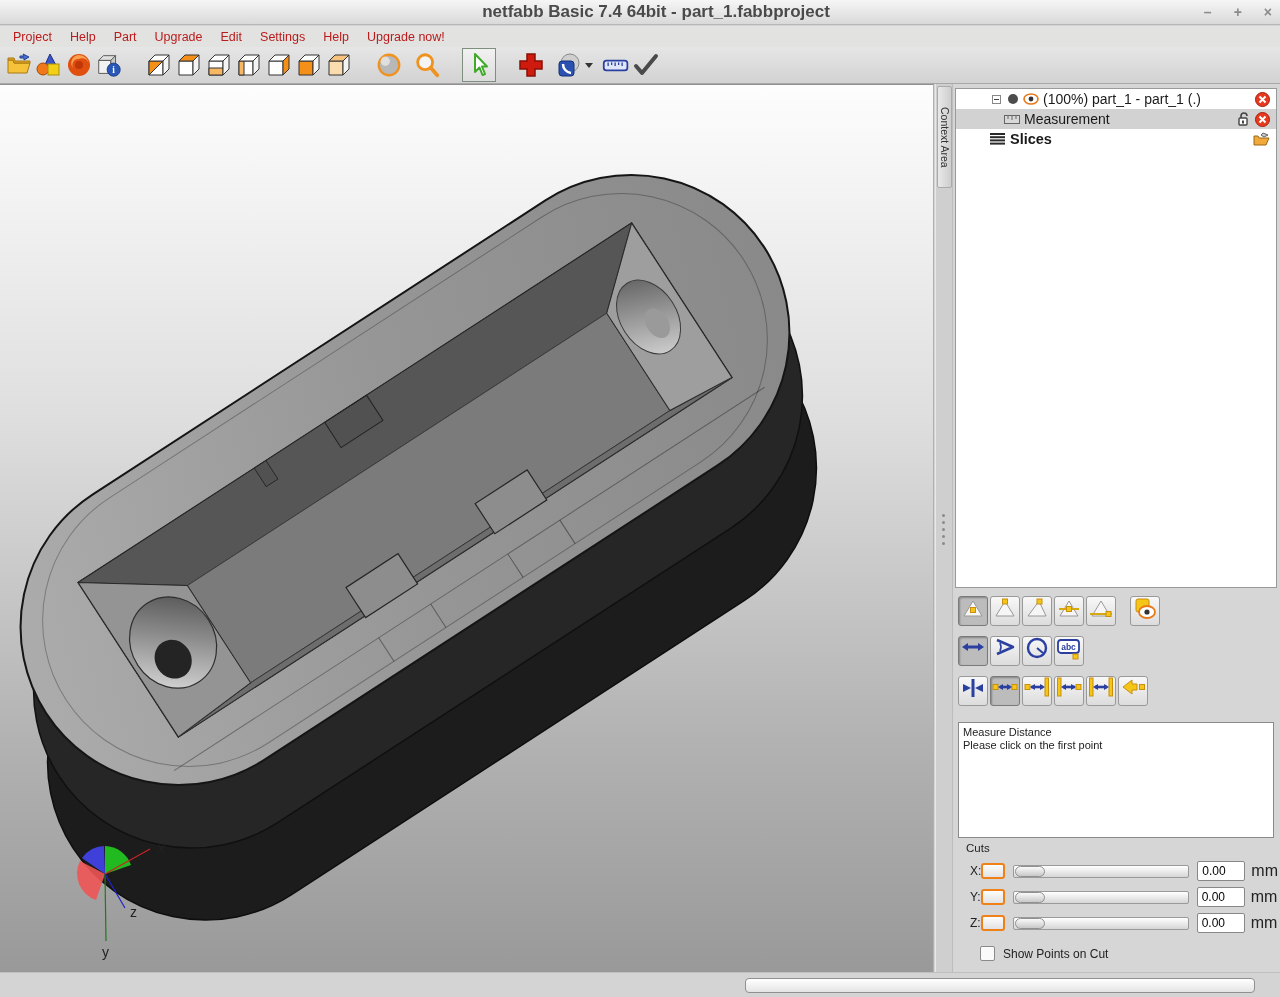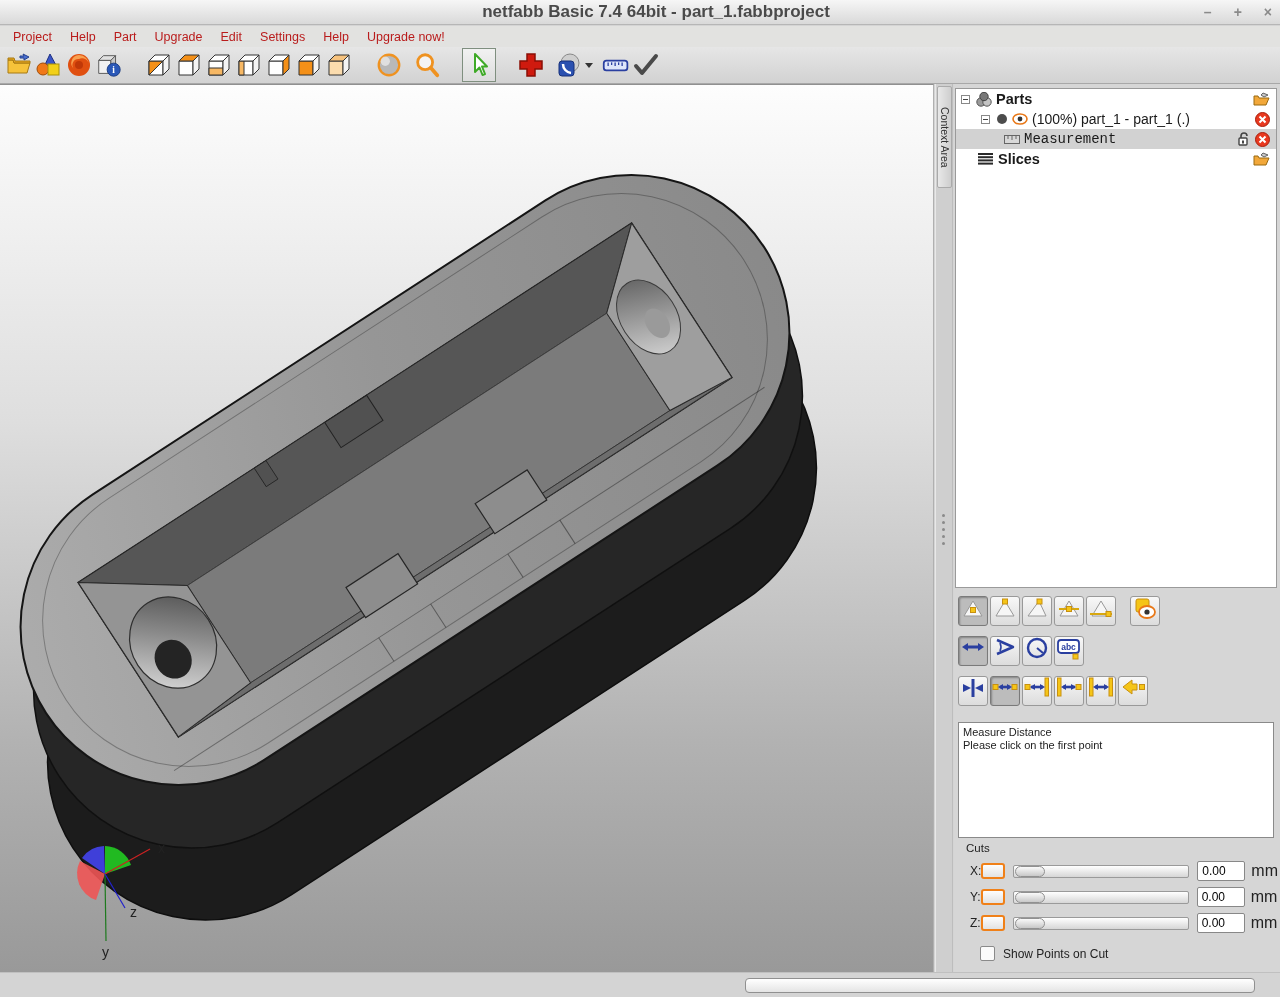--- a/index.html
+++ b/index.html
@@ -343,39 +343,21 @@
           <i></i>
           <i></i>
           <i></i>
           <i></i>
       </div>
     </div>
 
     <div class="right-panel">
 
       <div class="tree-box">
-        <div class="tree-row" style="padding-left:5px;">
-          <span class="expander"></span>
-          <span class="ticon">
-            <svg width="16" height="15" viewBox="0 0 16 15">
-              <circle cx="5" cy="10" r="4.2" fill="#9a9a9a" stroke="#555"></circle>
-              <circle cx="11" cy="10" r="4.2" fill="#c4c4c4" stroke="#555"></circle>
-              <circle cx="8" cy="4.5" r="4.2" fill="#787878" stroke="#444"></circle>
-            </svg>
-          </span>
-          <span class="lbl-b">Parts</span>
-          <span class="grow"></span>
-          <span class="ticon" style="margin-right:6px;">
-            <svg width="17" height="14" viewBox="0 0 17 14">
-              <path d="M1 4 L1 13 L13 13 L16 6 L6 6 L5 4 Z" fill="#f2a83a" stroke="#9a6a10"></path>
-              <path d="M10 1 L15 3 L11 5 L8 3 Z" fill="#c8c8c8" stroke="#666"></path>
-            </svg>
-          </span>
-        </div>
-        <div class="tree-row" style="padding-left:25px;">
+        <div class="tree-row" style="padding-left:36px;">
           <span class="expander"></span>
           <span class="ticon">
             <svg width="12" height="12" viewBox="0 0 12 12">
                 <circle cx="6" cy="6" r="5" fill="#4c4c4c"></circle>
               </svg>
           </span>
           <span class="ticon">
             <svg width="16" height="12" viewBox="0 0 16 12">
               <ellipse cx="8" cy="6" rx="7" ry="5" fill="#fff" stroke="#e87818" stroke-width="1.6"></ellipse>
               <circle cx="8" cy="6" r="2.4" fill="#333"></circle>
@@ -383,21 +365,21 @@
           </span>
           <span>(100%) part_1 - part_1 (.)</span>
           <span class="grow"></span>
           <span class="ticon" style="margin-right:6px;">
             <svg width="15" height="15" viewBox="0 0 15 15">
               <circle cx="7.5" cy="7.5" r="7" fill="#e8391f" stroke="#a81f0c"></circle>
               <path d="M4.5 4.5 L10.5 10.5 M10.5 4.5 L4.5 10.5" stroke="#fff" stroke-width="2"></path>
             </svg>
           </span>
         </div>
-        <div class="tree-row hl" style="padding-left:48px;font-family:Liberation Mono, monospace;">
+        <div class="tree-row hl" style="padding-left:48px;">
           <span class="ticon">
             <svg width="16" height="9" viewBox="0 0 16 9">
               <rect x="0.5" y="0.5" width="15" height="8" fill="#d8d8d8" stroke="#666"></rect>
               <line x1="4" y1="1" x2="4" y2="4" stroke="#666"></line>
                 <line x1="8" y1="1" x2="8" y2="5" stroke="#666"></line>
               <line x1="12" y1="1" x2="12" y2="4" stroke="#666"></line>
             </svg>
           </span>
           <span>Measurement</span>
           <span class="grow"></span>
@@ -408,21 +390,21 @@
               <rect x="5" y="8.5" width="2" height="3" fill="#444"></rect>
             </svg>
           </span>
           <span class="ticon" style="margin-right:6px;">
             <svg width="15" height="15" viewBox="0 0 15 15">
               <circle cx="7.5" cy="7.5" r="7" fill="#e8391f" stroke="#a81f0c"></circle>
               <path d="M4.5 4.5 L10.5 10.5 M10.5 4.5 L4.5 10.5" stroke="#fff" stroke-width="2"></path>
             </svg>
           </span>
         </div>
-        <div class="tree-row" style="padding-left:21px;">
+        <div class="tree-row" style="padding-left:33px;">
           <span class="ticon">
             <svg width="17" height="14" viewBox="0 0 17 14">
               <g fill="#2a2a2a">
                   <rect x="1" y="1" width="15" height="2"></rect>
                   <rect x="1" y="4.2" width="15" height="2"></rect>
               <rect x="1" y="7.4" width="15" height="2"></rect>
                   <rect x="1" y="10.6" width="15" height="2"></rect>
                 </g>
             </svg>
           </span>

